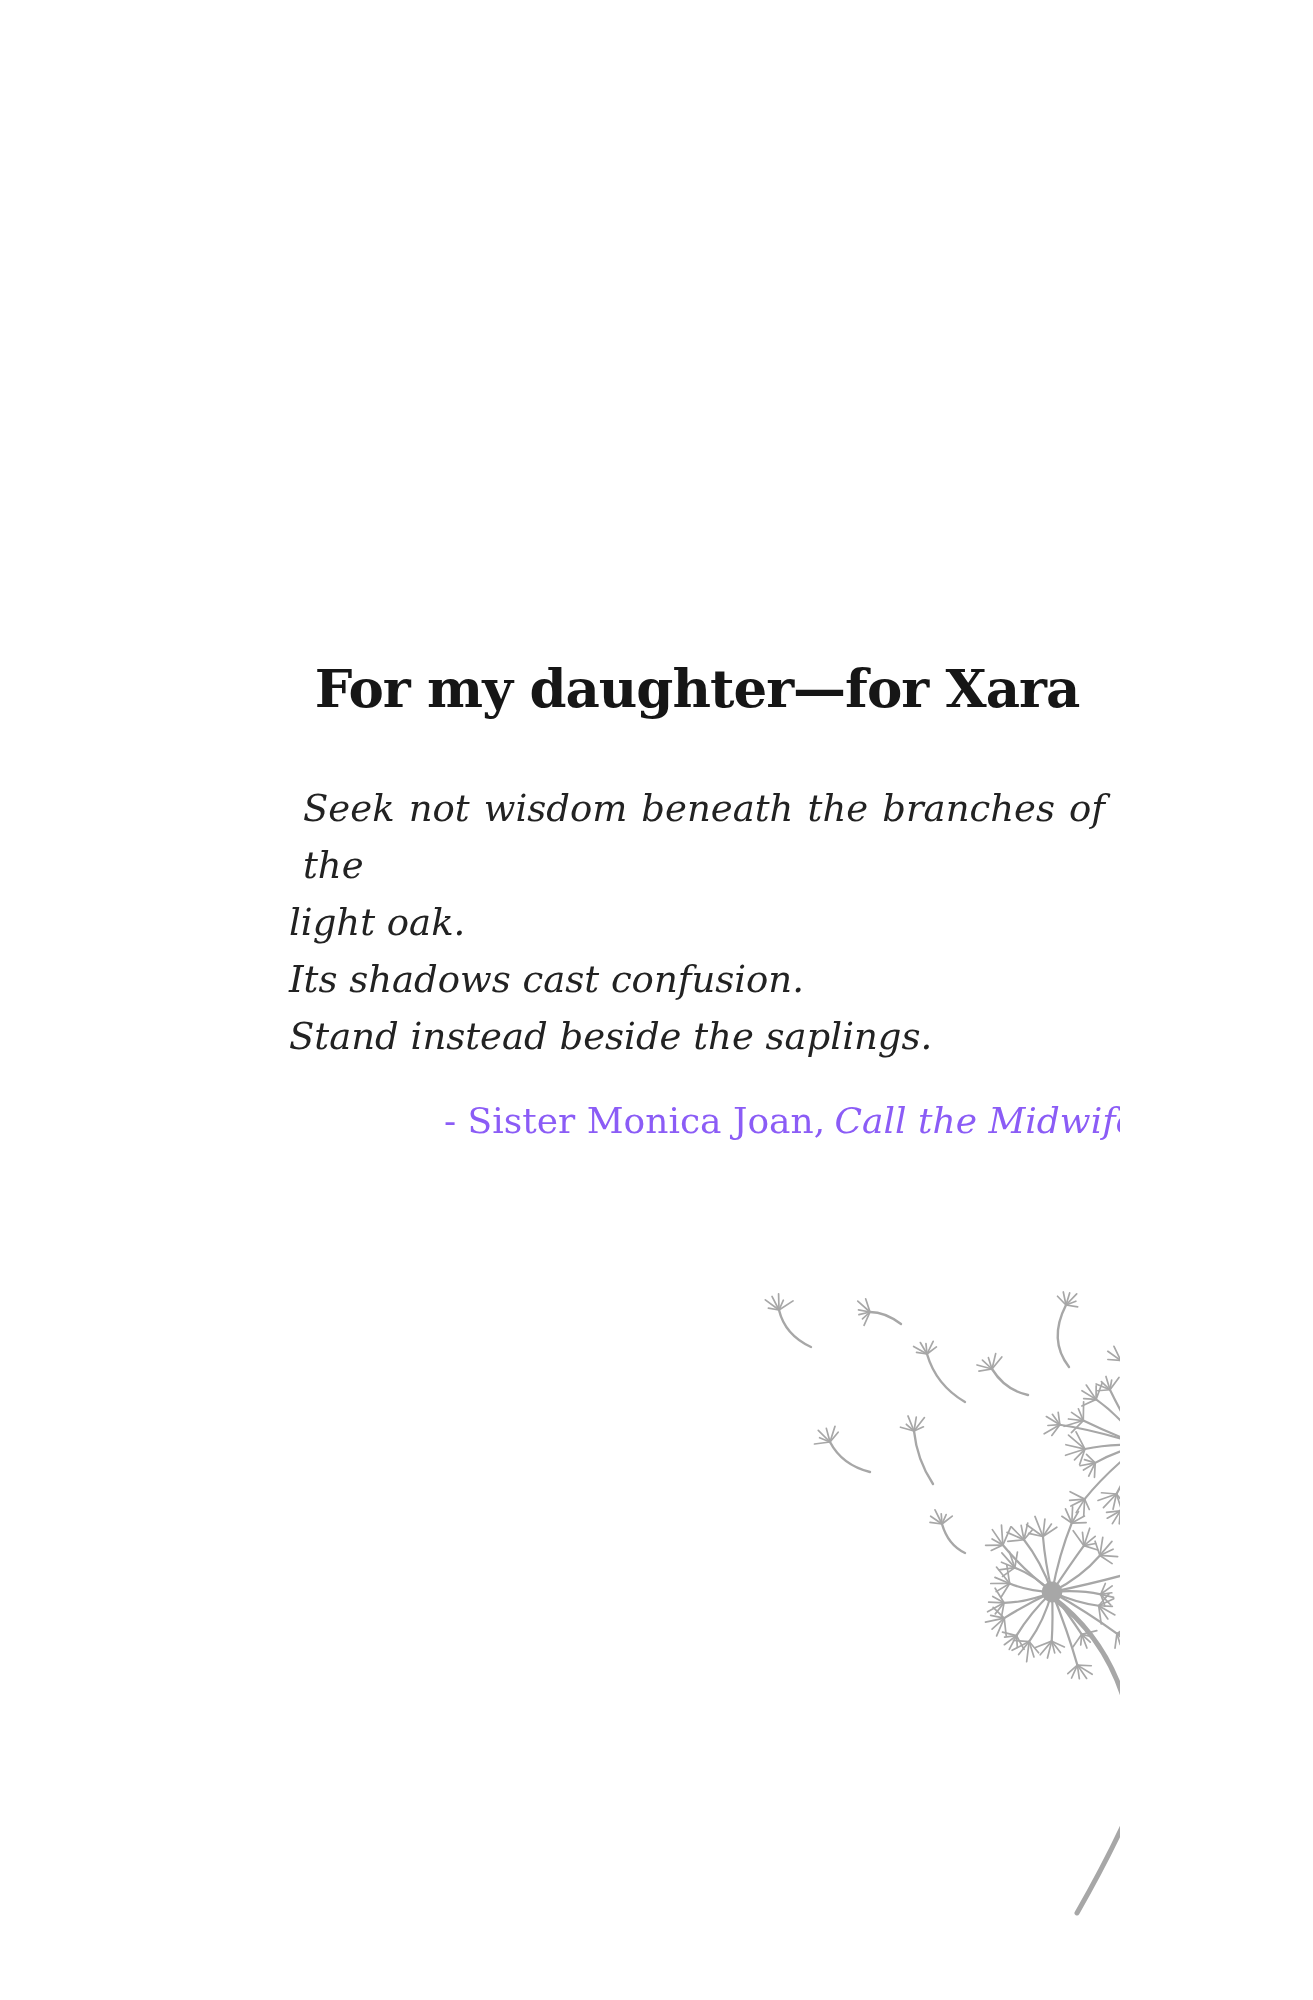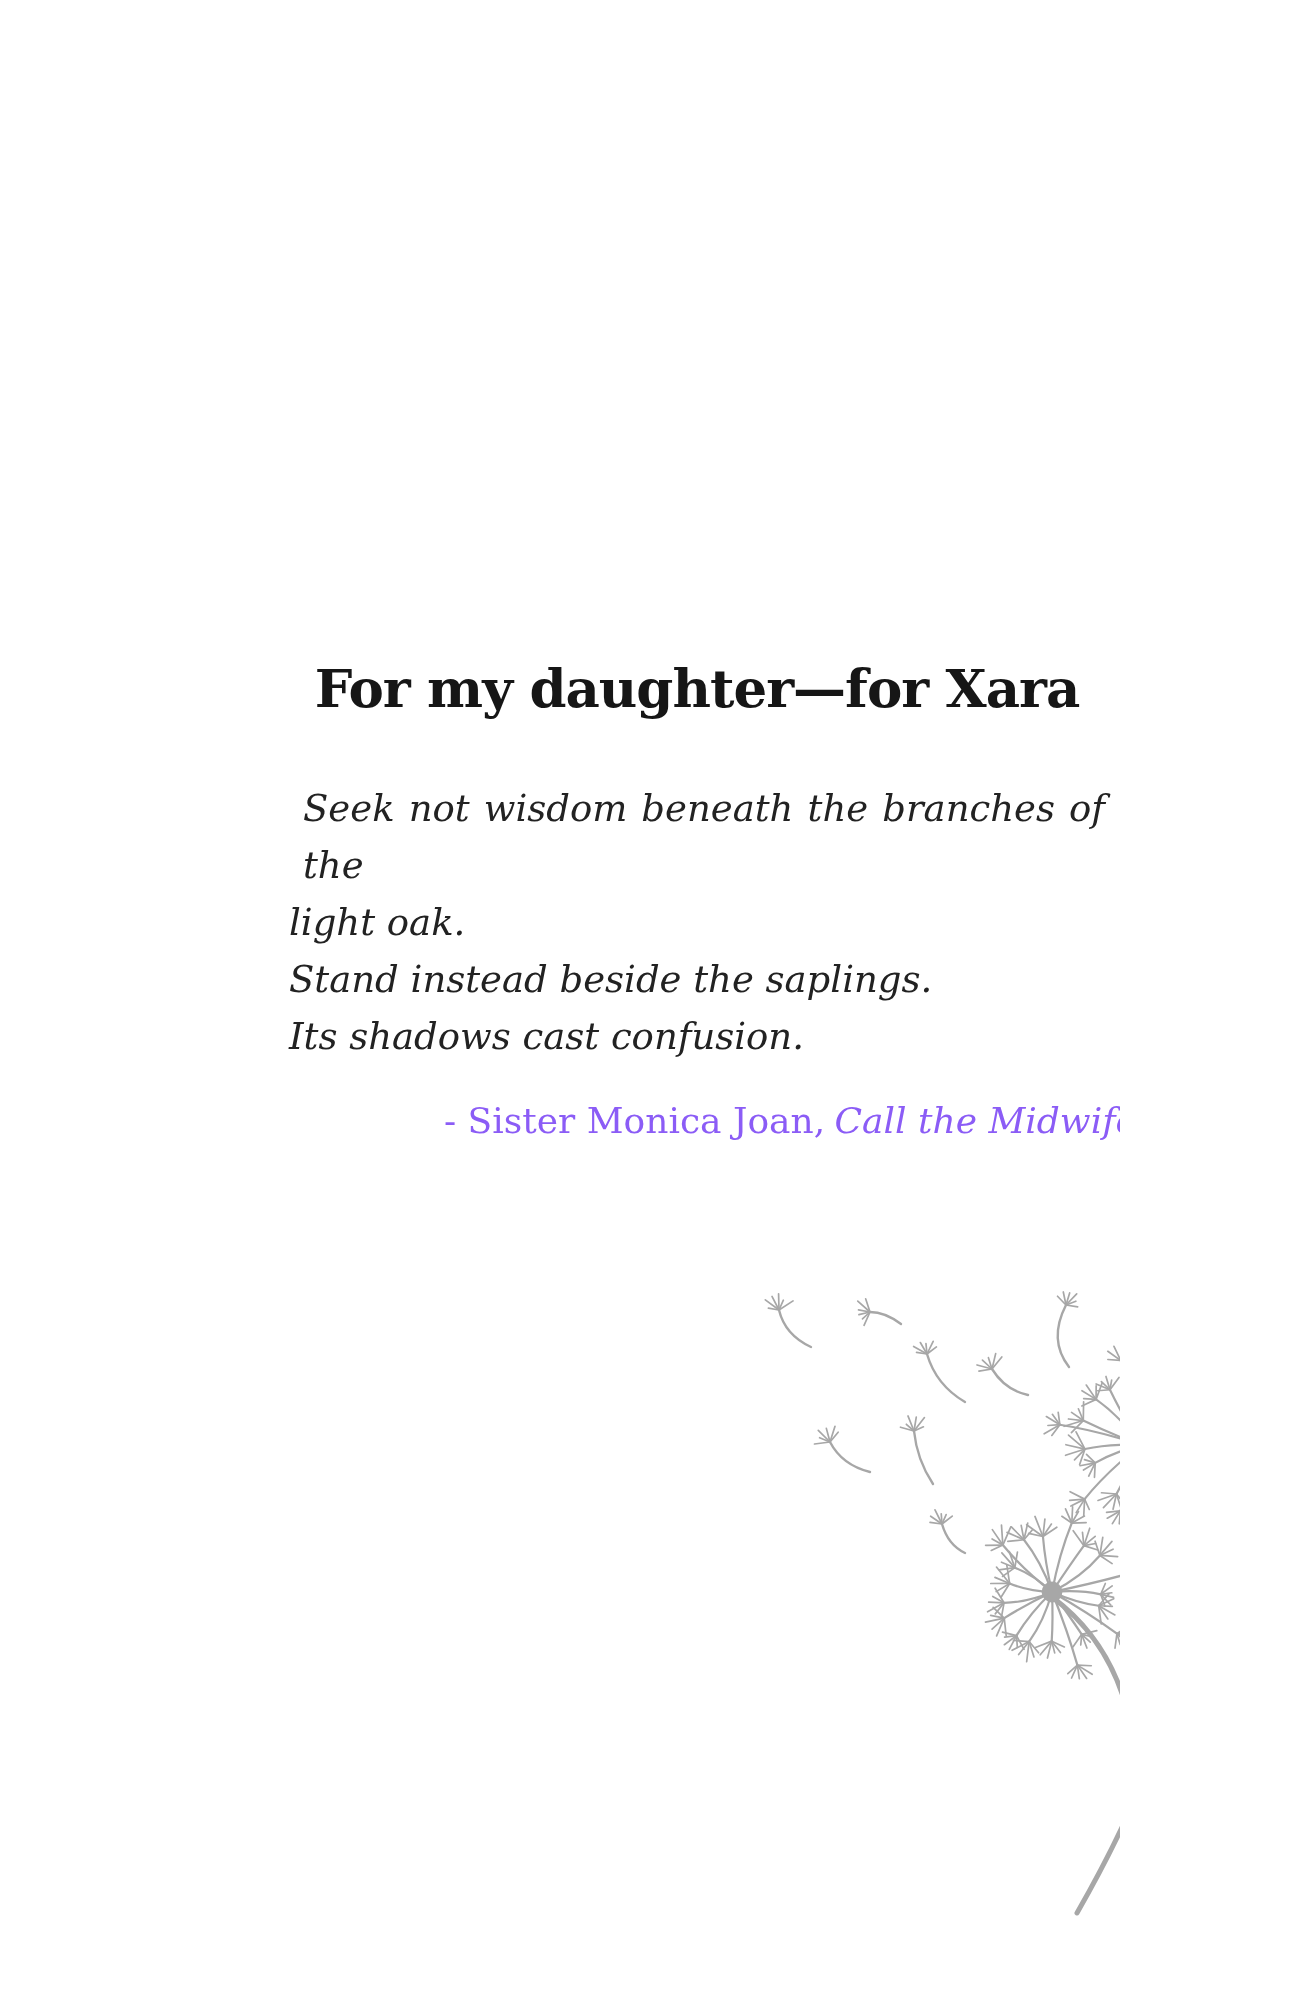--- a/index.html
+++ b/index.html
@@ -64,22 +64,22 @@
 </head>
 <body>
 
 <div class="page">
 
   <h1 class="title">For my daughter—for Xara</h1>
 
   <div class="quote">
     <div class="qline justified">Seek not wisdom beneath the branches of the</div>
     <div class="qline">light oak.</div>
+    <div class="qline">Its shadows cast confusion.</div>
     <div class="qline">Stand instead beside the saplings.</div>
-    <div class="qline">Its shadows cast confusion.</div>
   </div>
 
   <div class="attribution">
     <span>- Sister Monica Joan,</span><span class="work-title">Call the Midwife</span>
   </div>
 
   <svg id="dandelion" class="dandelion-svg" viewBox="700 1280 580 650" xmlns="http://www.w3.org/2000/svg">
       <path d="M 1143 1448 C 1205 1560 1205 1690 1077 1913" stroke="#a7a7a7" stroke-width="5" fill="none" stroke-linecap="round"></path>
       <path d="M 1052 1597 C 1110 1640 1160 1720 1128 1913" stroke="#a7a7a7" stroke-width="5" fill="none" stroke-linecap="round"></path>
       <path d="M 1141 1445 Q 1181.565928564505 1444.354783358169 1214.5061767784434 1448.7406539411222" stroke="#a7a7a7" stroke-width="2.2" fill="none" stroke-linecap="round"></path>

